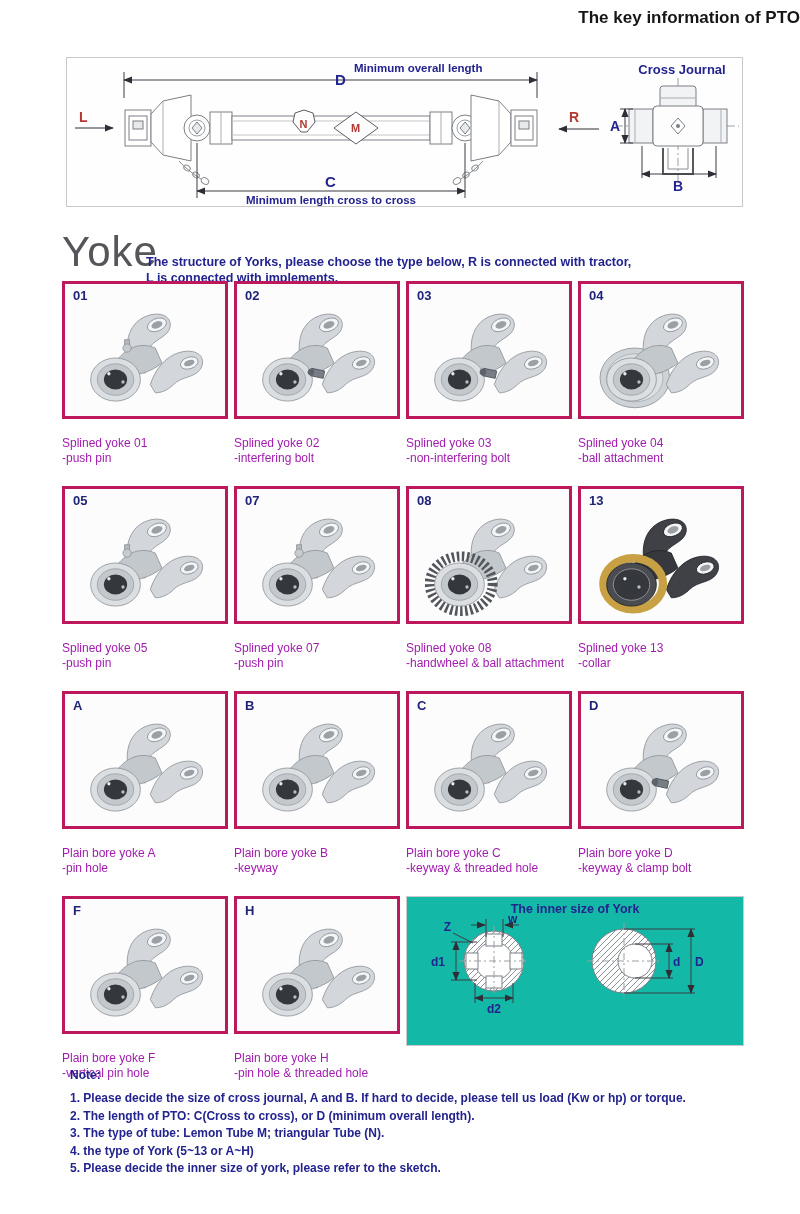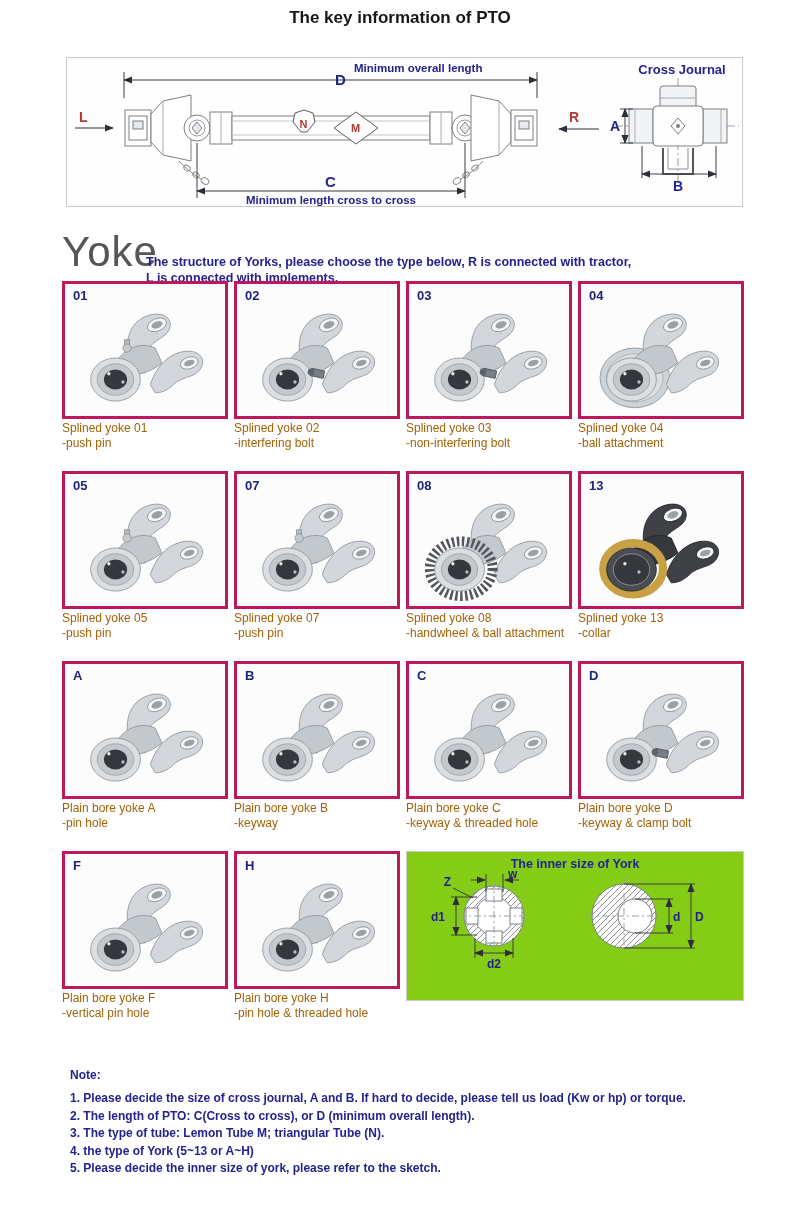--- a/index.html
+++ b/index.html
@@ -1,39 +1,39 @@
 <!DOCTYPE html>
 <html><head>
 <meta charset="utf-8">
 <style>
   html,body{margin:0;padding:0;background:#fff;}
   body{width:800px;height:1214px;position:relative;font-family:"Liberation Sans","DejaVu Sans",sans-serif;color:#222;overflow:hidden;}
-  .page-title{position:absolute;top:8px;left:0;width:800px;text-align:center;font-size:17px;font-weight:bold;color:#161616;}
+  .page-title{position:absolute;top:8px;left:0;width:800px;text-align:right;font-size:17px;font-weight:bold;color:#161616;}
   
   .diagram-box{position:absolute;left:66px;top:57px;width:675px;height:148px;border:1px solid #c9c9c9;background:#fefefe;}
   
   .yoke-heading{position:absolute;left:62px;top:228px;font-size:42px;font-weight:400;color:#55555a;letter-spacing:1px;}
   .yoke-desc{position:absolute;left:146px;top:238px;width:560px;font-size:12.5px;font-weight:bold;color:#23238f;line-height:16px;margin-top:16px;}
   
   .grid{position:absolute;left:62px;top:281px;width:682px;display:grid;grid-template-columns:repeat(4,166px);column-gap:6px;row-gap:20px;}
   .cell{width:166px;}
   .photo{position:relative;box-sizing:border-box;width:166px;height:138px;border:3px solid #be185d;background:#fcfcfc;}
   .cell-code{position:absolute;left:8px;top:4px;font-size:13px;font-weight:bold;color:#1f2479;}
   .photo svg{position:absolute;left:14px;top:16px;}
-  .caption{margin-top:2px;font-size:12px;line-height:15px;color:#a16207;white-space:nowrap;}
+  .caption{margin-top:17px;font-size:12px;line-height:15px;color:#a21caf;white-space:nowrap;}
   
   .photo{--pin:0;--bolt:0;--flange:0;--knurl:0;--collar:0;
          --metal:#d3d7db;--mstroke:#8d9297;--metal2:#dcdfe2;--metal3:#c3c8cd;}
   .v-pushpin{--pin:1;}
   .v-bolt{--bolt:1;}
   .v-flange{--flange:1;}
   .v-knurl{--knurl:1;}
   .v-collar{--collar:1;--metal:#3f4146;--mstroke:#202226;--metal2:#4a4c52;--metal3:#36383d;}
   
-  .inner-box{grid-column:3/5;grid-row:4;box-sizing:border-box;width:338px;height:150px;border:1px solid #c9c9c9;background:#84cc16;position:relative;}
+  .inner-box{grid-column:3/5;grid-row:4;box-sizing:border-box;width:338px;height:150px;border:1px solid #c9c9c9;background:#14b8a6;position:relative;}
   .inner-title{text-align:center;margin-top:5px;font-size:12.5px;font-weight:bold;color:#23238f;}
   
   .note{position:absolute;left:70px;top:1068px;width:700px;}
   .note-heading{font-size:12px;font-weight:bold;color:#23238f;margin-bottom:8px;}
   .note-item{font-size:12px;font-weight:bold;color:#23238f;line-height:17.5px;}
   
   text{font-family:"Liberation Sans","DejaVu Sans",sans-serif;}
   .dimtxt{fill:#23238f;font-weight:bold;}
   .redtxt{fill:#b23a33;font-weight:bold;}
   .lineart{stroke:#7a7f85;fill:#ffffff;}

